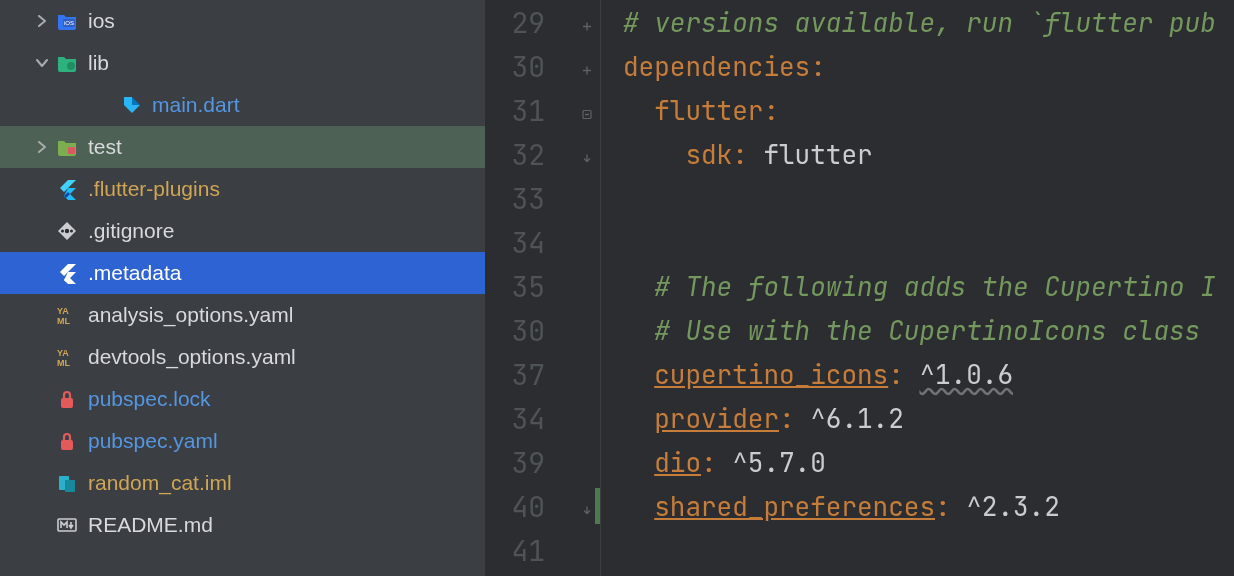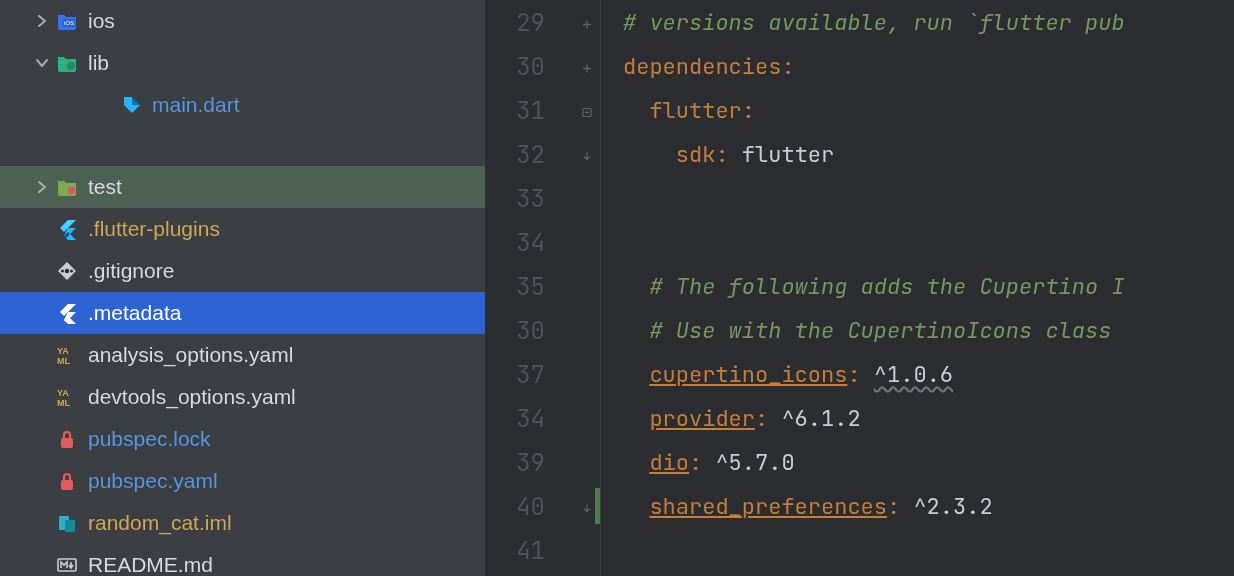--- a/index.html
+++ b/index.html
@@ -25,21 +25,21 @@
   .tree { display: flex; flex-direction: column; padding-top: 0; }
   .tree-row {
     display: flex;
     align-items: center;
     height: 42px;
     font-size: 21px;
     cursor: default;
     white-space: nowrap;
   }
   .tree-row.selected { background: #2E63D4; color: #FFFFFF; }
-  .tree-row.highlight { background: #4D6154; margin-top: 40px; }
+  .tree-row.highlight { background: #4D6154; }
   .indent-1 { padding-left: 32px; }
   .indent-2 { padding-left: 96px; }
 
   .chevron {
     width: 20px;
     display: inline-flex;
     justify-content: center;
     align-items: center;
     color: #A8ABAF;
     margin-right: 4px;
@@ -78,38 +78,38 @@
     width: 1px;
     background: #3A3D41;
   }
   .gutter-row {
     height: 44px;
     display: flex;
     align-items: center;
     justify-content: flex-end;
     padding-right: 56px;
     font-family: "JetBrains Mono","Menlo","Consolas",monospace;
-    font-size: 24px;
+    font-size: 28px;
     color: #4E5358;
     position: relative;
   }
   .gutter-mark { position: absolute; right: 8px; top: 50%; transform: translateY(-50%); color: #5C6166; }
   .gutter-bar-green {
     position: absolute;
     right: 0; top: 8%; height: 84%;
     width: 6px;
     background: #4F7A4F;
   }
 
   
   .editor {
     flex: 1;
     background: #2B2D30;
     font-family: "JetBrains Mono","Menlo","Consolas",monospace;
-    font-size: 22px;
+    font-size: 26px;
     color: #BCBEC4;
     overflow: hidden;
     position: relative;
   }
   .code-row {
     height: 44px;
     display: flex;
     align-items: center;
     padding-left: 22px;
     white-space: pre;

